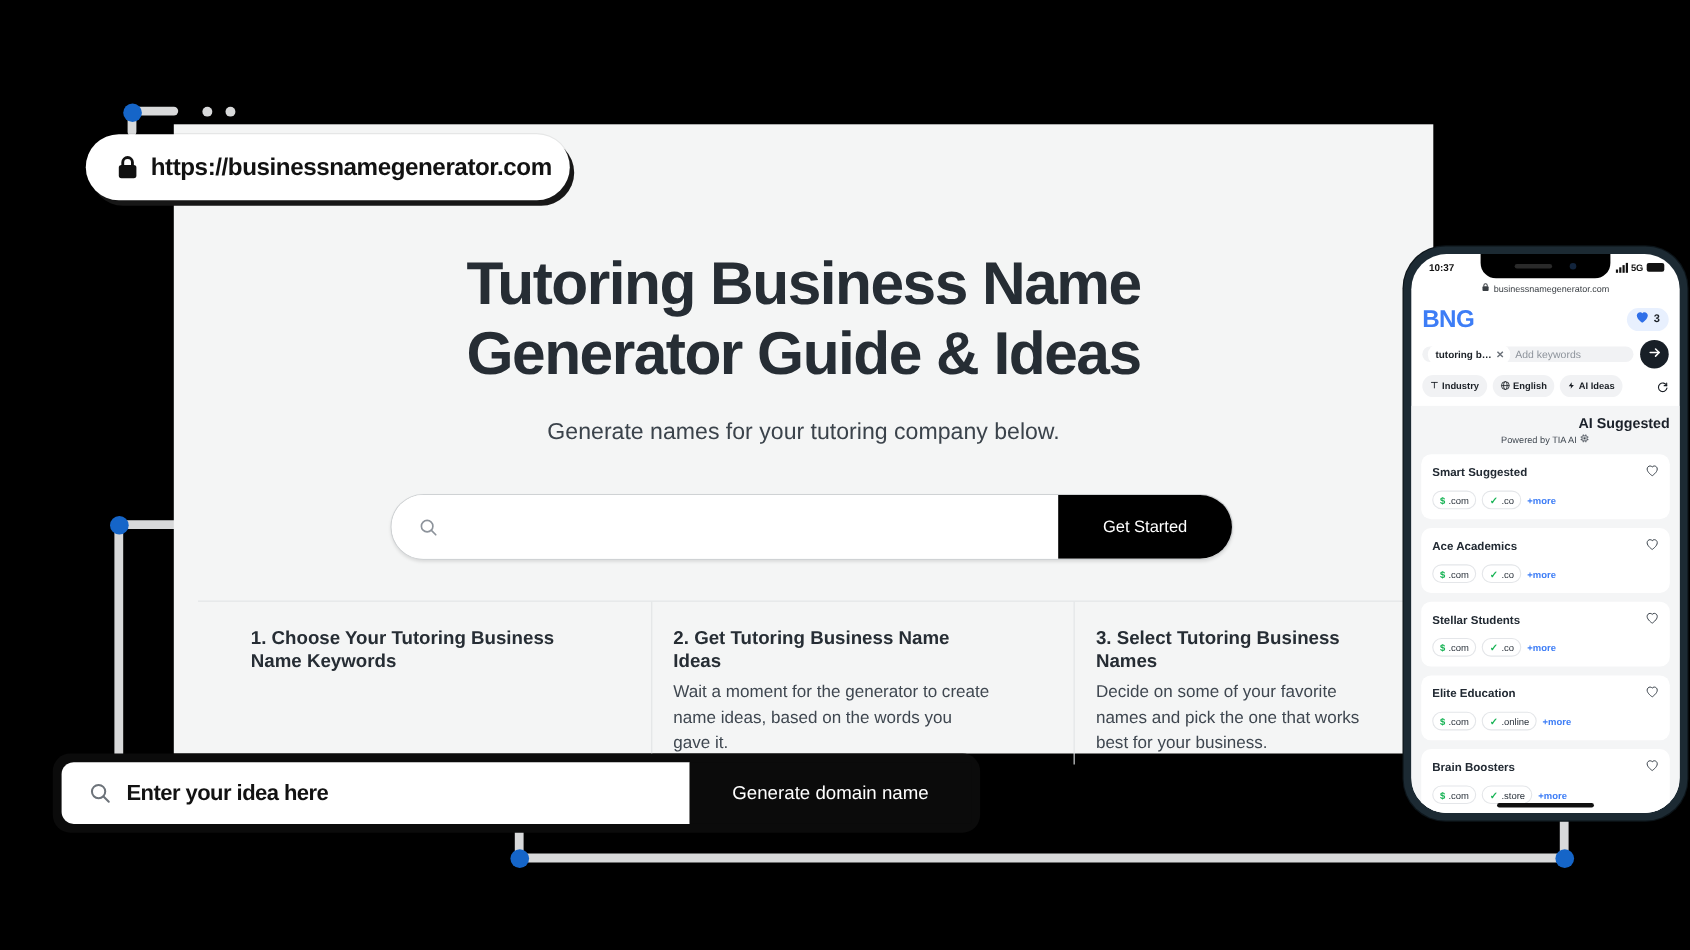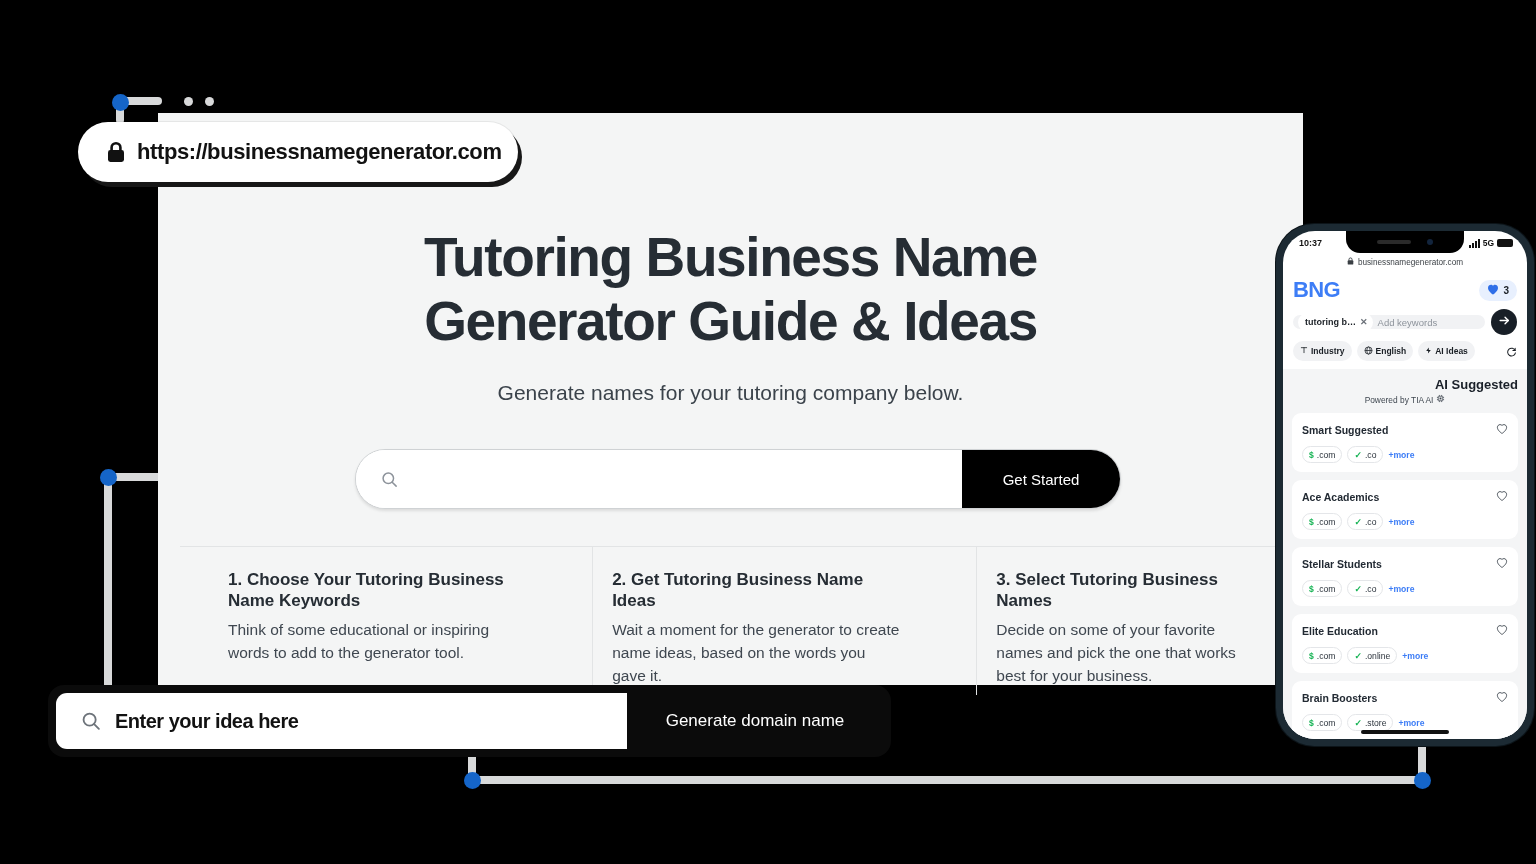--- a/index.html
+++ b/index.html
@@ -262,21 +262,20 @@
         </svg>
       </span>
       <input type="text" placeholder="" style="">
     </div>
     <button class="cta">Get Started</button>
   </div>
 
   <div id="steps">
     <div class="step">
       <h3>1. Choose Your Tutoring Business Name Keywords</h3>
-      <p>Think of some educational or inspiring words to add to the generator tool.</p>
     </div>
     <div class="step">
       <h3>2. Get Tutoring Business Name Ideas</h3>
       <p>Wait a moment for the generator to create name ideas, based on the words you gave it.</p>
     </div>
     <div class="step">
       <h3>3. Select Tutoring Business Names</h3>
       <p>Decide on some of your favorite names and pick the one that works best for your business.</p>
     </div>
   </div>

